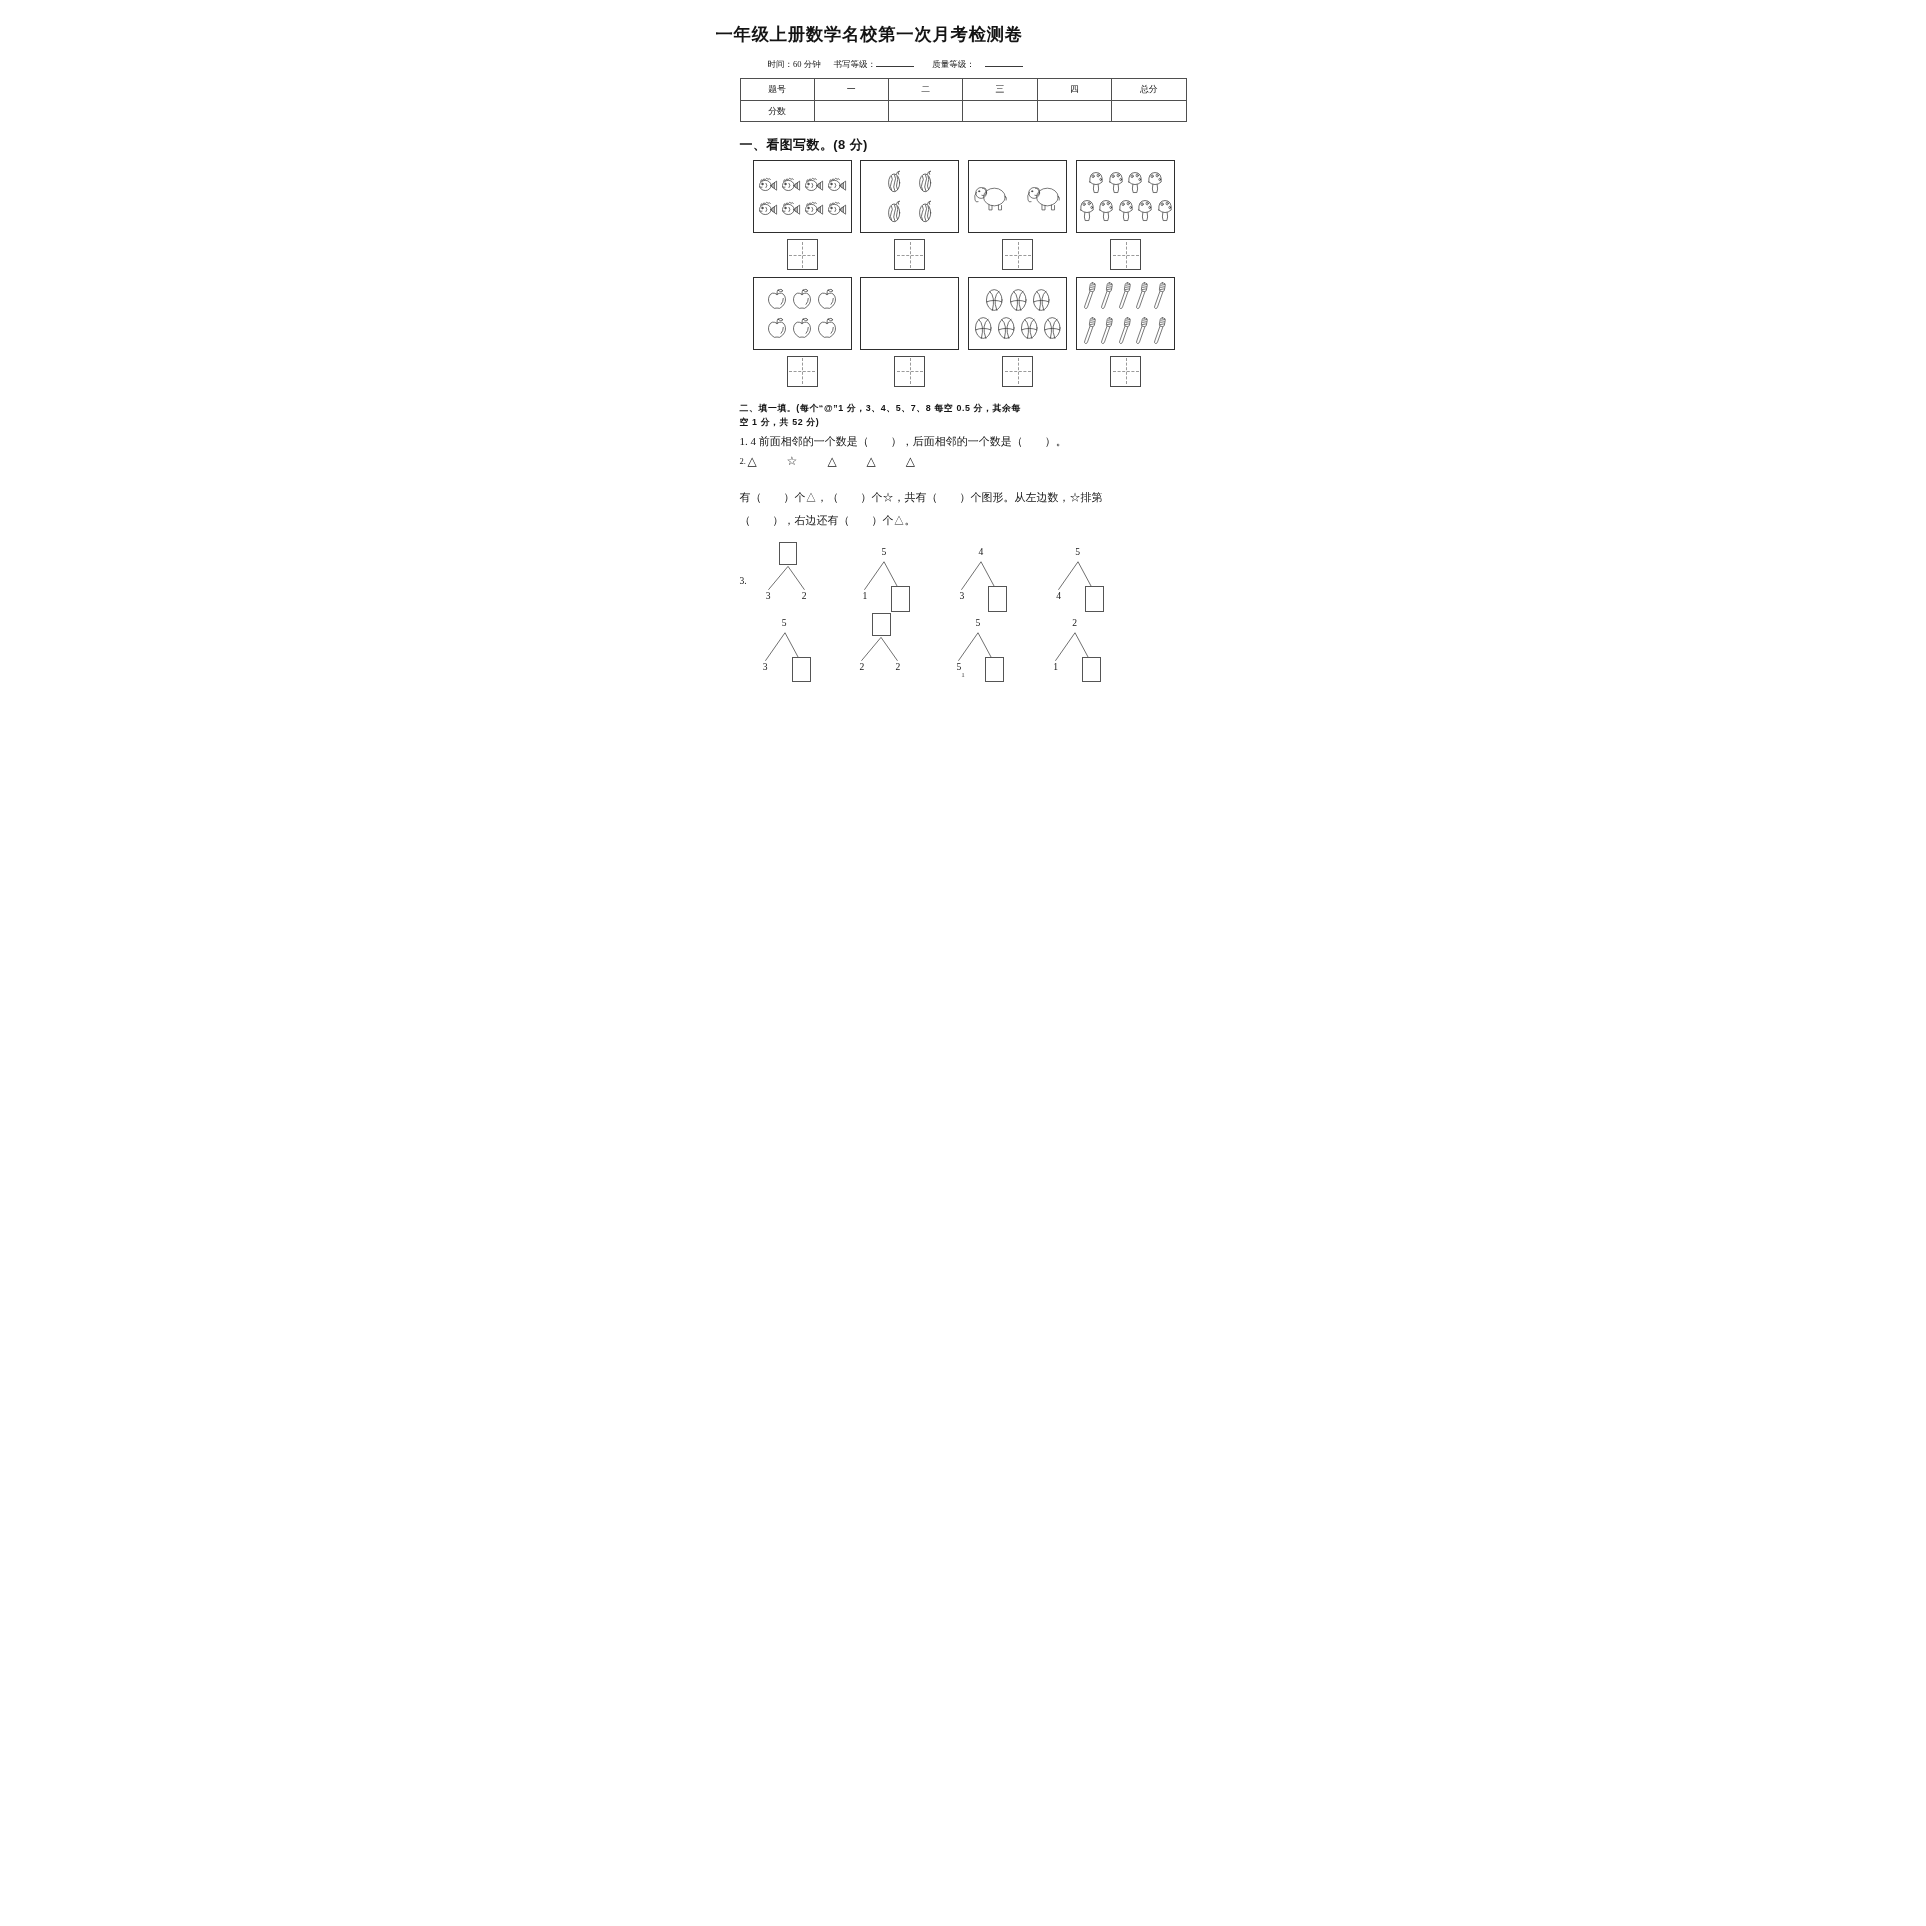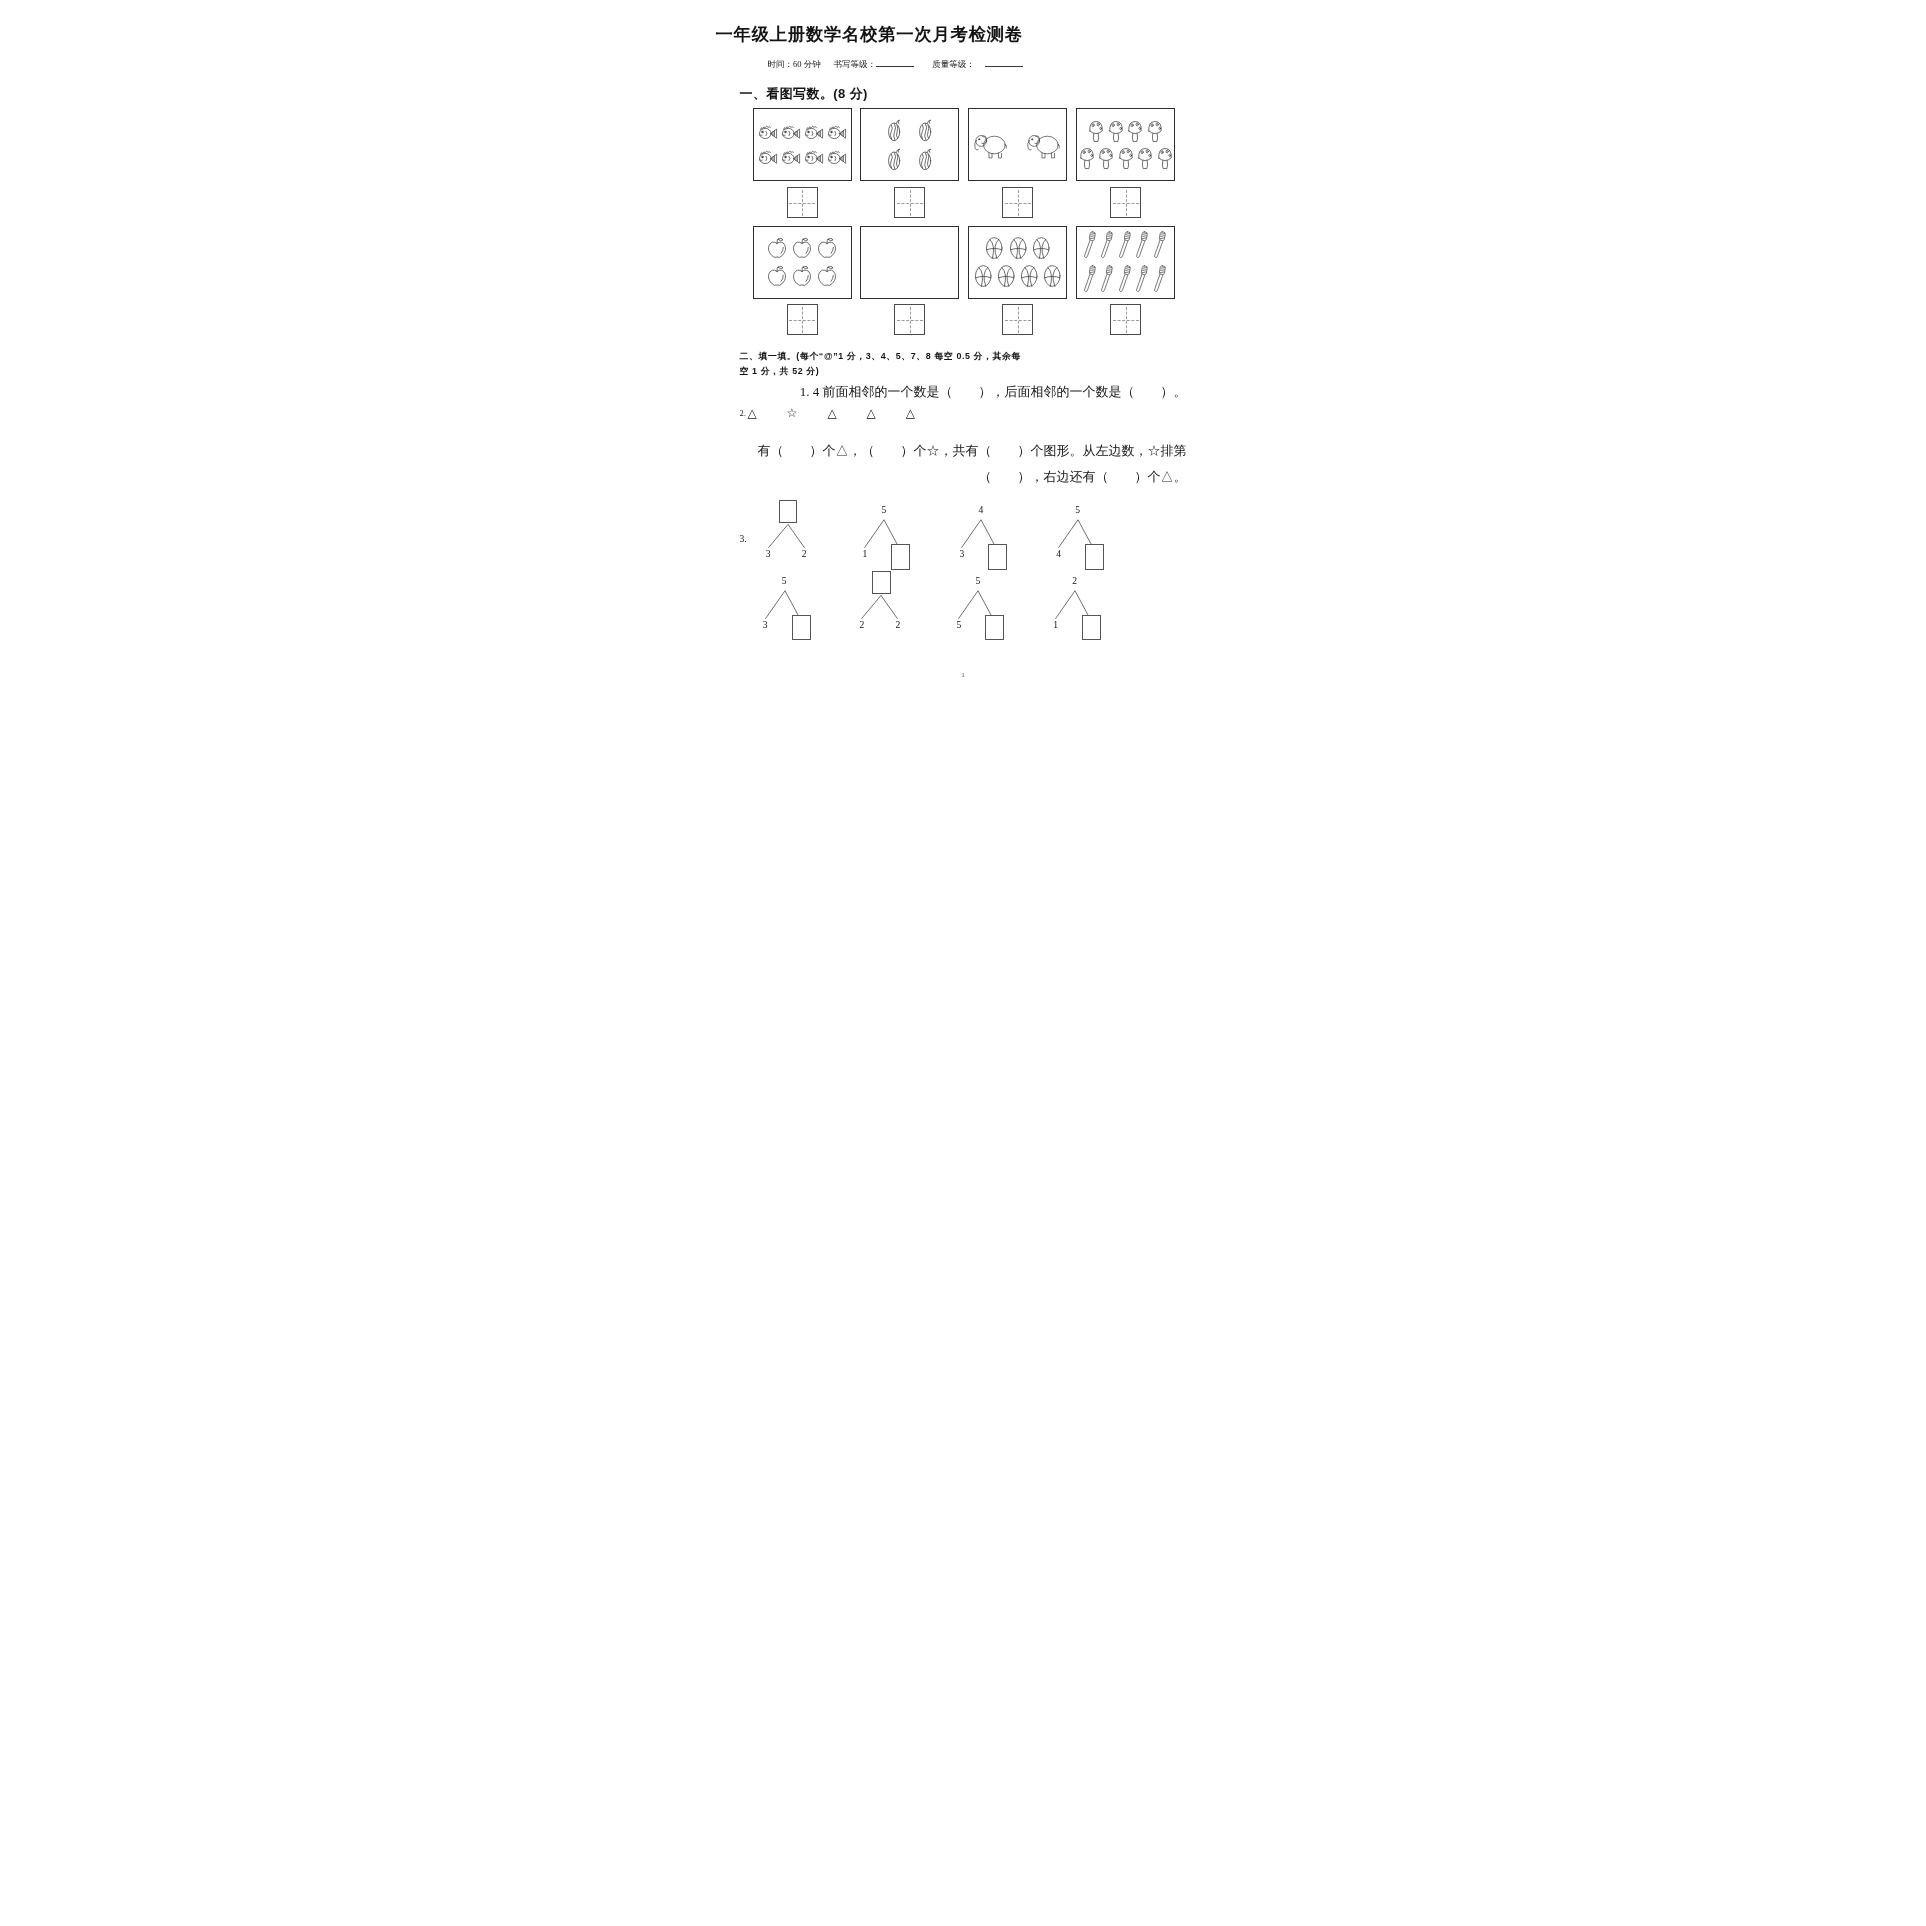--- a/index.html
+++ b/index.html
@@ -41,21 +41,21 @@
   .pic-box.apple{row-gap:6.2px;}
   .pic-box.toothbrush{row-gap:1.5px;}
   .pic-item{display:block;line-height:0;}
   
   .ans-row{display:grid;grid-template-columns:repeat(4,99px);column-gap:8.9px;margin:6.5px 0 0 37px;
            justify-items:center;}
   .tian{width:31px;height:31px;border:1.2px solid #4a4a4a;position:relative;background:#fff;box-sizing:border-box;}
   .tian::before{content:"";position:absolute;left:1.5px;right:1.5px;top:50%;border-top:0.8px dashed #9a9a9a;}
   .tian::after{content:"";position:absolute;top:1.5px;bottom:1.5px;left:50%;border-left:0.8px dashed #9a9a9a;}
   
-  .question{margin:3.9px 24px 0 24px;font-size:13px;line-height:1.6;text-align:right;}
+  .question{margin:3.9px 24px 0 24px;font-size:11px;line-height:1.6;}
   .q2-shapes-line{margin:3.1px 24px 0 24px;font-size:8.5px;}
   .q2-shapes-line .shape{display:inline-block;font-size:12px;margin-right:30px;vertical-align:middle;
                          font-family:"DejaVu Sans",sans-serif;}
   .q2-shapes-line .qnum{margin-right:1.5px;vertical-align:middle;}
   
   .q3{position:relative;margin-top:11.6px;}
   .q3-label{position:absolute;left:24px;top:34px;font-size:9.6px;}
   .bond-row{display:flex;gap:0.8px;margin-left:24px;}
   .bond-row.second{margin-left:21px;margin-top:-2.3px;}
   .bond{position:relative;width:96px;height:73px;}
@@ -76,20 +76,40 @@
 <div class="page">
 
   <h1 class="title">一年级上册数学名校第一次月考检测卷</h1>
 
   <div class="info-line">
     <span class="info-part">时间：60 分钟</span>
     <span>书写等级：</span><span class="blank"></span>
     <span class="info-part quality">质量等级：</span><span class="blank"></span>
   </div>
 
+  <table class="score-table">
+    <tbody>
+        <tr class="hdr">
+      <td class="c0">题号</td>
+      <td>一</td>
+      <td>二</td>
+      <td>三</td>
+      <td>四</td>
+      <td>总分</td>
+    </tr>
+    <tr class="val">
+      <td class="c0">分数</td>
+      <td></td>
+      <td></td>
+      <td></td>
+      <td></td>
+      <td></td>
+    </tr>
+  </tbody>
+    </table>
 
   <div class="sec-heading">一、看图写数。(8 分)</div>
 
   <div class="pic-grid">
       <div class="pic-box fish">
         <div class="pic-items-row fish">
           <span class="pic-item"><svg width="22.3" height="16" viewBox="0 0 60 44">
               <g fill="none" stroke="#3a3a3a" stroke-width="2" stroke-linecap="round" stroke-linejoin="round">
     <ellipse cx="25" cy="26" rx="16" ry="14"></ellipse>
     <path d="M12 15 q1 -8 6 -3 q2 -7 7 -2 q3 -7 8 -1 q3 -5 6 1"></path>

